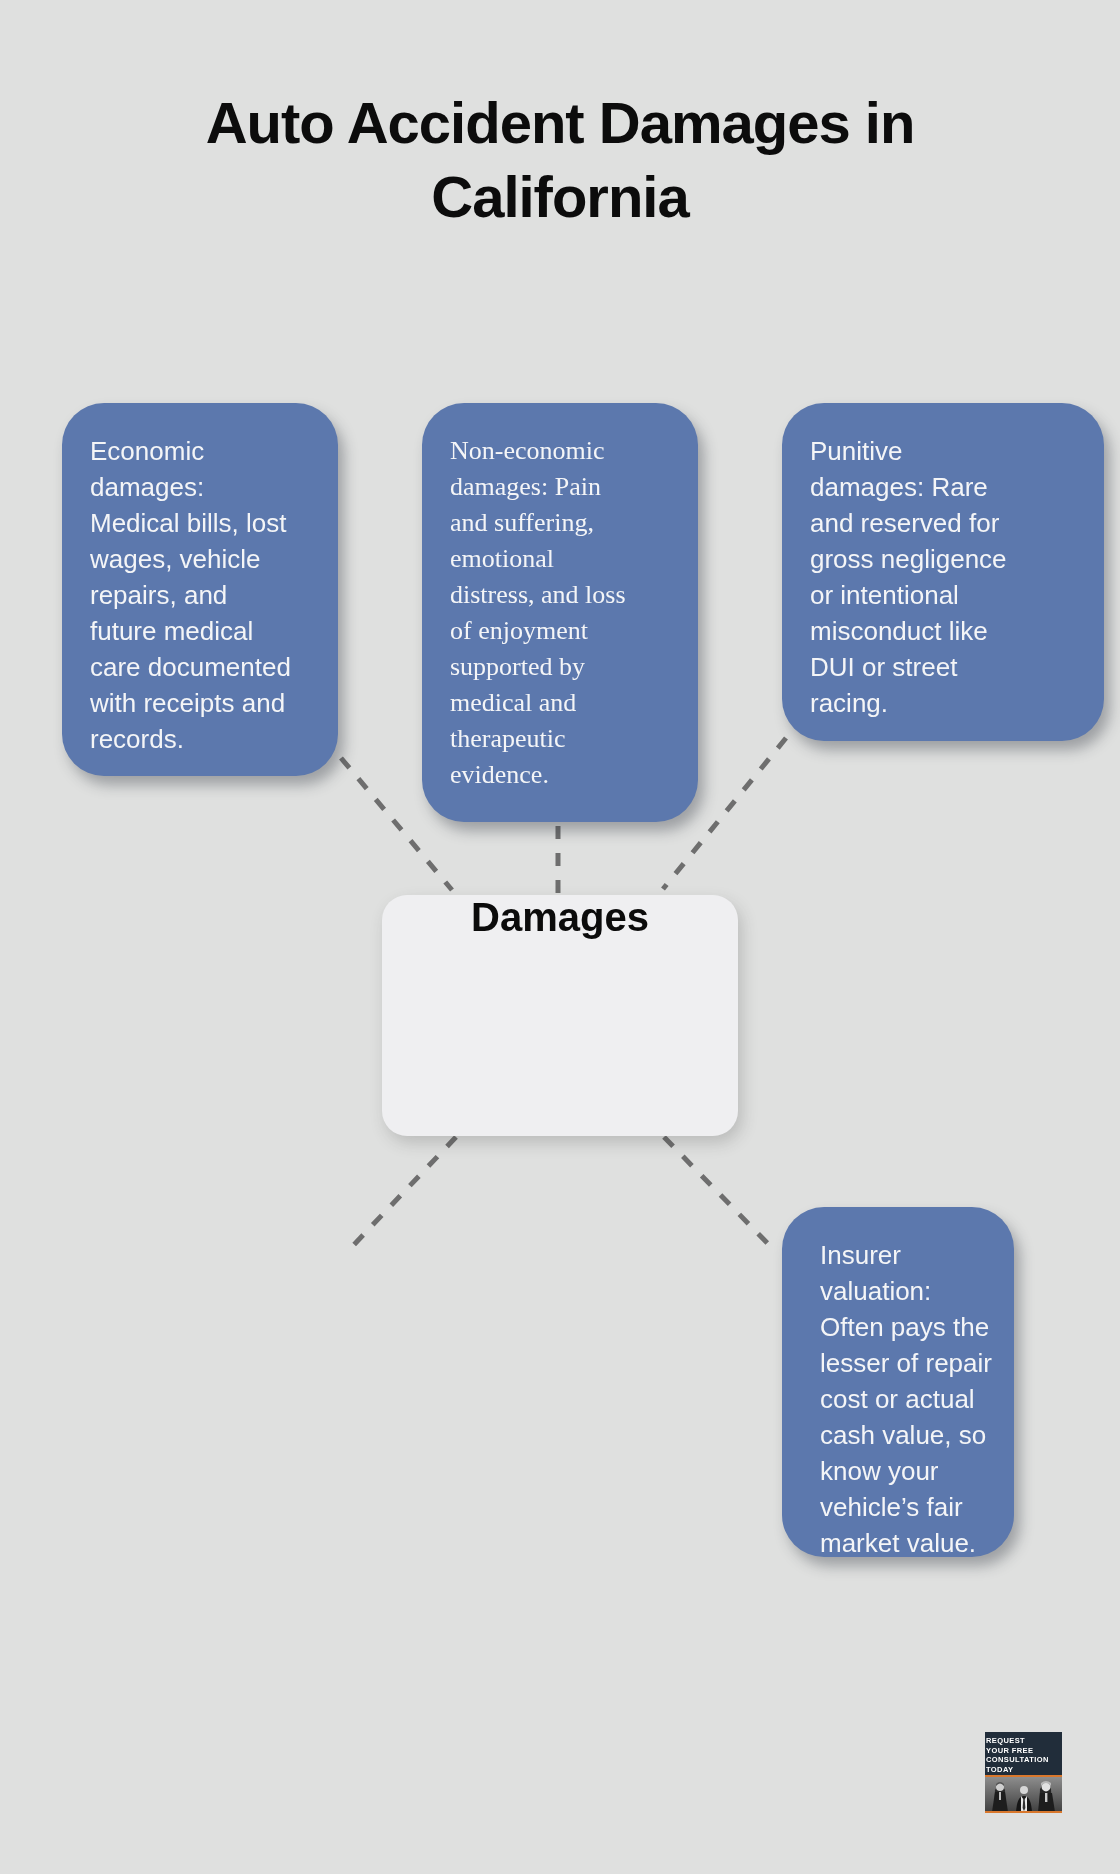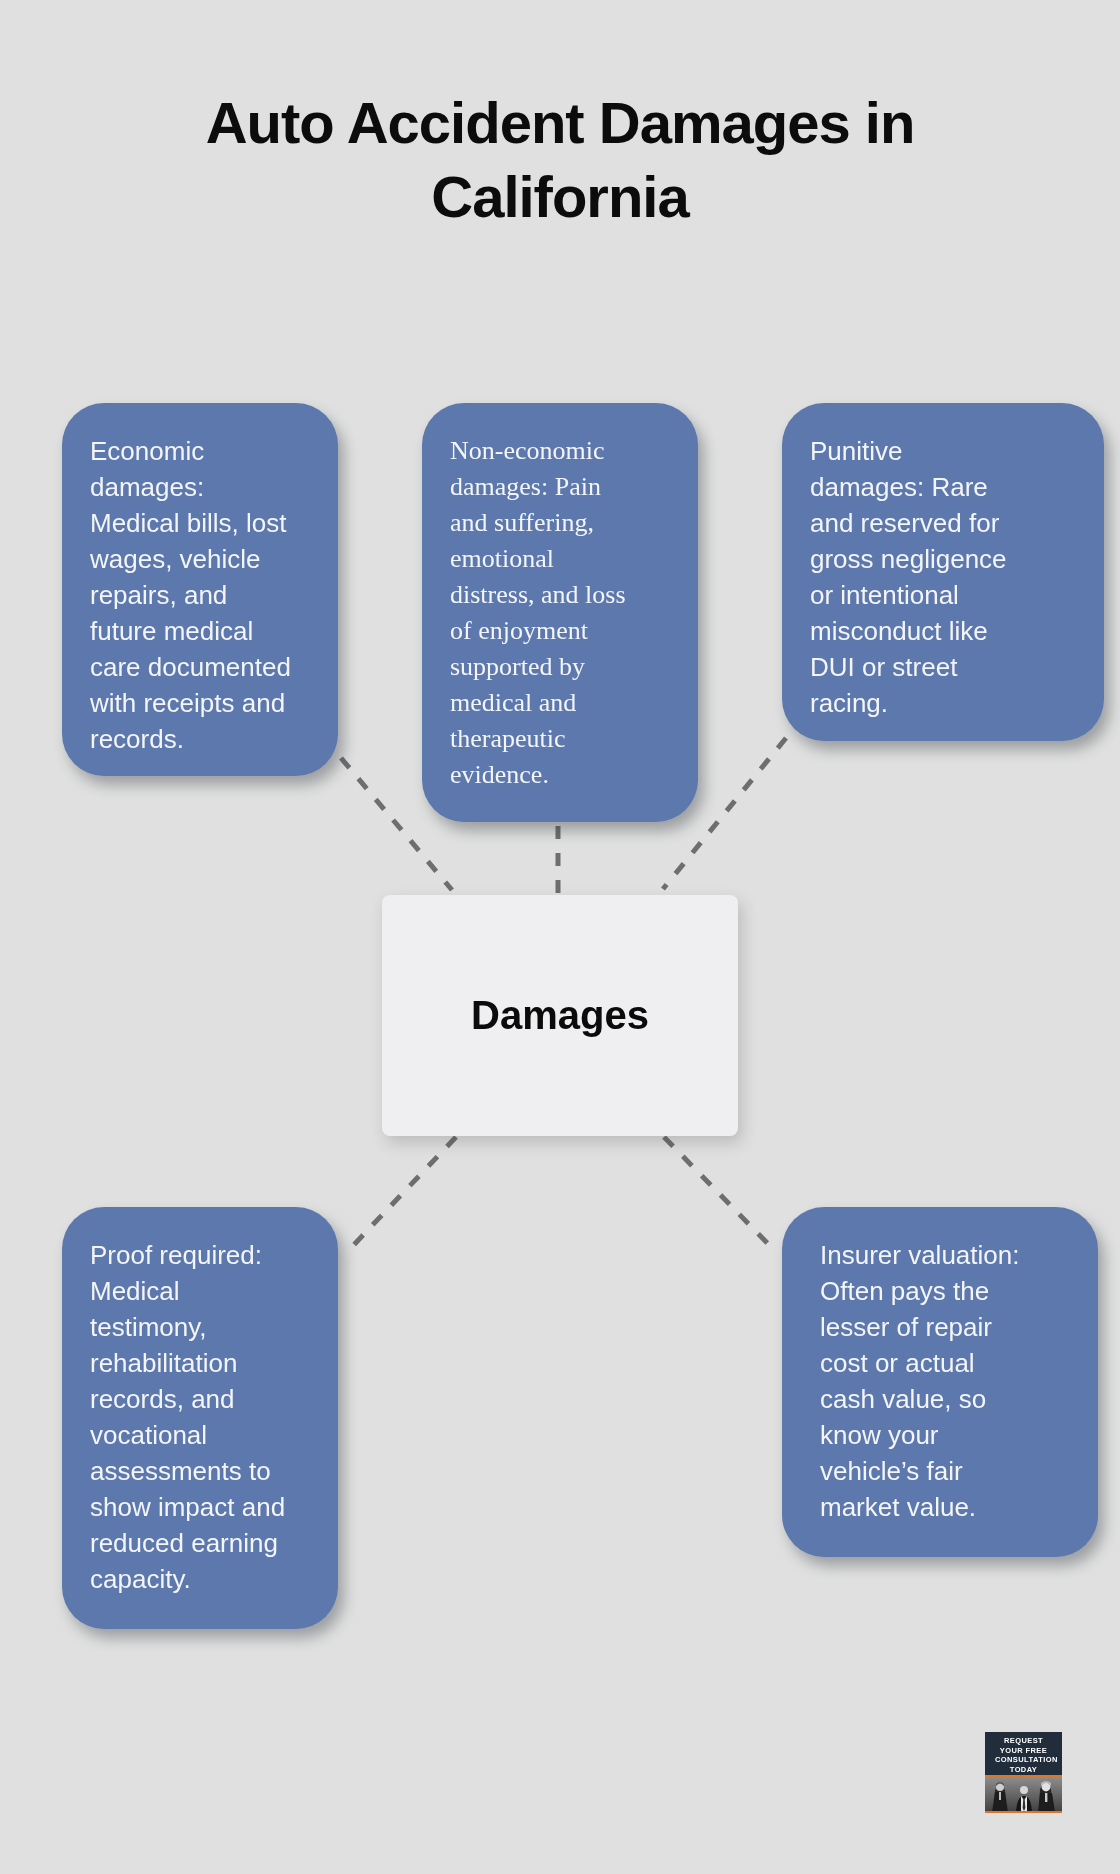--- a/index.html
+++ b/index.html
@@ -37,29 +37,29 @@
     font-size: 26px;
     line-height: 36px;
     padding: 30px 14px 18px 28px;
     white-space: pre-line;
     box-shadow: 6px 9px 14px rgba(50, 55, 65, 0.38);
   }
   .node-economic      { left: 62px;  top: 403px;  width: 276px; height: 373px; }
   .node-non-economic  { left: 422px; top: 403px;  width: 276px; height: 419px; font-family: Liberation Serif, serif; }
   .node-punitive      { left: 782px; top: 403px;  width: 322px; height: 338px; }
   .node-proof         { left: 62px;  top: 1207px; width: 276px; height: 422px; }
-  .node-insurer       { left: 782px; top: 1207px; width: 316px; height: 350px; padding-left: 38px; }
+  .node-insurer       { left: 782px; top: 1207px; width: 232px; height: 350px; padding-left: 38px; }
   .center-node {
     position: absolute;
     left: 382px; top: 895px;
     width: 356px; height: 241px;
     background: #efeff1;
-    border-radius: 8px;
+    border-radius: 25px;
     display: flex;
-    align-items: center;
+    align-items: flex-start;
     justify-content: center;
     font-size: 40px;
     font-weight: bold;
     color: #0b0b0b;
     box-shadow: 4px 7px 16px rgba(60, 60, 60, 0.22);
   }
   .badge {
     position: absolute;
     left: 985px; top: 1732px;
     width: 77px; height: 81px;
@@ -68,23 +68,22 @@
     cursor: pointer;
   }
   .badge-text {
     box-sizing: border-box;
     background: #212d3a;
     color: #ffffff;
     font-size: 7.5px;
     font-weight: bold;
     line-height: 9.5px;
     letter-spacing: 0.4px;
-    text-align: center;
     white-space: pre-line;
-    padding: 4px 10px 3px;
+    padding: 4px 1px 3px;
     height: 43px;
   }
   .badge-divider { height: 2px; background: #d9782d; }
   .badge-photo { flex: 1; overflow: hidden; }
   .badge-photo svg { display: block; width: 100%; height: 100%; }
 </style>
 </head>
 <body>
 
 <div class="canvas">
@@ -120,30 +119,20 @@
 therapeutic
 evidence.</div>
   <div class="node node-punitive">Punitive
 damages: Rare
 and reserved for
 gross negligence
 or intentional
 misconduct like
 DUI or street
 racing.</div>
-  <div class="node node-proof">Proof required:
-Medical
-testimony,
-rehabilitation
-records, and
-vocational
-assessments to
-show impact and
-reduced earning
-capacity.</div>
   <div class="node node-insurer">Insurer valuation:
 Often pays the
 lesser of repair
 cost or actual
 cash value, so
 know your
 vehicle’s fair
 market value.</div>
 
   <div class="center-node">

